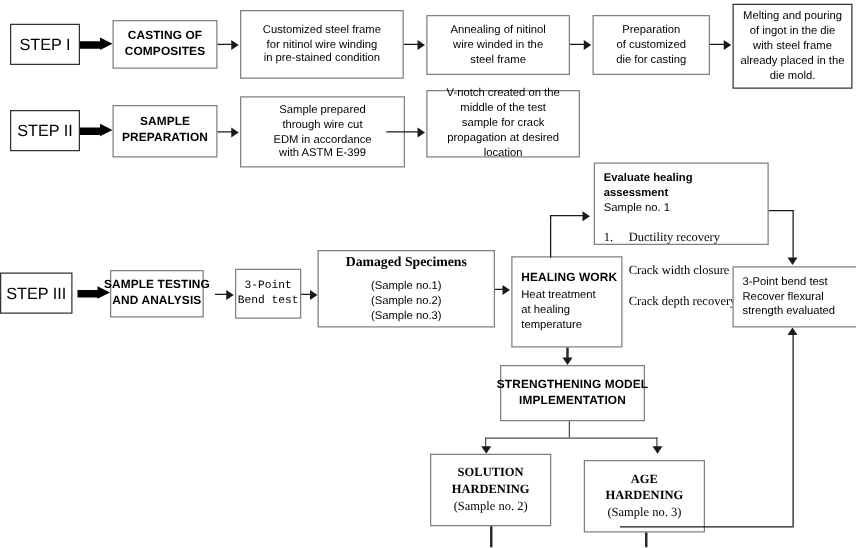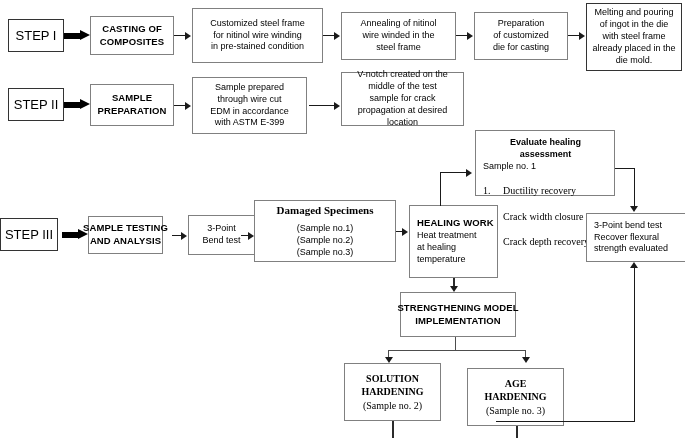--- a/index.html
+++ b/index.html
@@ -52,21 +52,21 @@
   .ah.up{border-left:4px solid transparent;border-right:4px solid transparent;border-bottom:6px solid #1a1a1a;}
 
   
   .thick-arrow{position:absolute;height:11px;}
   .thick-arrow .shaft{position:absolute;left:0;top:3px;height:6px;background:#000;}
   .thick-arrow .head{position:absolute;top:0;width:0;height:0;
      border-top:5.5px solid transparent;border-bottom:5.5px solid transparent;border-left:10px solid #000;}
 
   
   .listbox{position:absolute;box-sizing:border-box;border:1px solid #808080;background:#fff;padding:5px 6px 4px 7px;}
-  .listbox .t1{font-family:"Liberation Sans",sans-serif;font-size:9px;font-weight:bold;color:#000;line-height:1.35;text-align:center;}
+  .listbox .t1{font-family:"Liberation Sans",sans-serif;font-size:9px;font-weight:bold;color:#000;line-height:1.35;}
   .listbox .t2{font-family:"Liberation Sans",sans-serif;font-size:9px;color:#000;line-height:1.35;}
   .listbox ol{margin:1px 0 0 0;padding:0 0 0 20px;list-style:none;counter-reset:li;}
   .listbox ol li{font-family:"Liberation Serif",serif;font-size:10px;color:#000;line-height:1.32;position:relative;margin-top:12px;}
   .listbox ol li:before{
     counter-increment:li;content:counter(li) ".";
     position:absolute;left:-20px;width:16px;text-align:left;
     font-family:"Liberation Serif",serif;font-size:10px;
   }
 </style>
 </head>
@@ -136,21 +136,21 @@
   </div>
 
   <div class="box hdr" style="left:90px;top:84px;width:84px;height:42px;">
     <span class="ln">SAMPLE</span>
     <span class="ln">PREPARATION</span>
   </div>
 
   <div class="ln-h" style="left:174px;top:105px;width:12px;"></div>
   <div class="ah right" style="left:185px;top:101.5px;"></div>
 
-  <div class="box body-t" style="left:192px;top:77px;width:115px;height:57px;">
+  <div class="box body-t" style="left:192px;top:77px;width:132px;height:57px;">
     <span class="ln">Sample prepared</span>
     <span class="ln">through wire cut</span>
     <span class="ln">EDM in accordance</span>
     <span class="ln">with ASTM E-399</span>
   </div>
 
   <div class="ln-h" style="left:309px;top:105px;width:28px;"></div>
   <div class="ah right" style="left:334px;top:101.5px;"></div>
 
   <div class="box body-t" style="left:341px;top:72px;width:123px;height:54px;">
@@ -181,21 +181,21 @@
   </div>
 
   <div class="box hdr" style="left:88px;top:216px;width:75px;height:38px;">
     <span class="ln">SAMPLE TESTING</span>
     <span class="ln">AND ANALYSIS</span>
   </div>
 
   <div class="ln-h" style="left:172px;top:235px;width:10px;"></div>
   <div class="ah right" style="left:181px;top:231.5px;"></div>
 
-  <div class="box body-t" style="left:188px;top:215px;width:67px;height:40px;">
+  <div class="box body-t" style="left:188px;top:215px;width:53px;height:40px;font-family:Liberation Mono, monospace;">
     <span class="ln">3-Point</span>
     <span class="ln">Bend test</span>
   </div>
 
   <div class="ln-h" style="left:241px;top:235px;width:8px;"></div>
   <div class="ah right" style="left:248px;top:231.5px;"></div>
 
   <div class="box" style="left:254px;top:200px;width:142px;height:62px;">
     <span class="ln b-serif bold" style="font-size:11px;margin-bottom:5px;">Damaged Specimens</span>
     <span class="ln body-t">(Sample no.1)</span>

